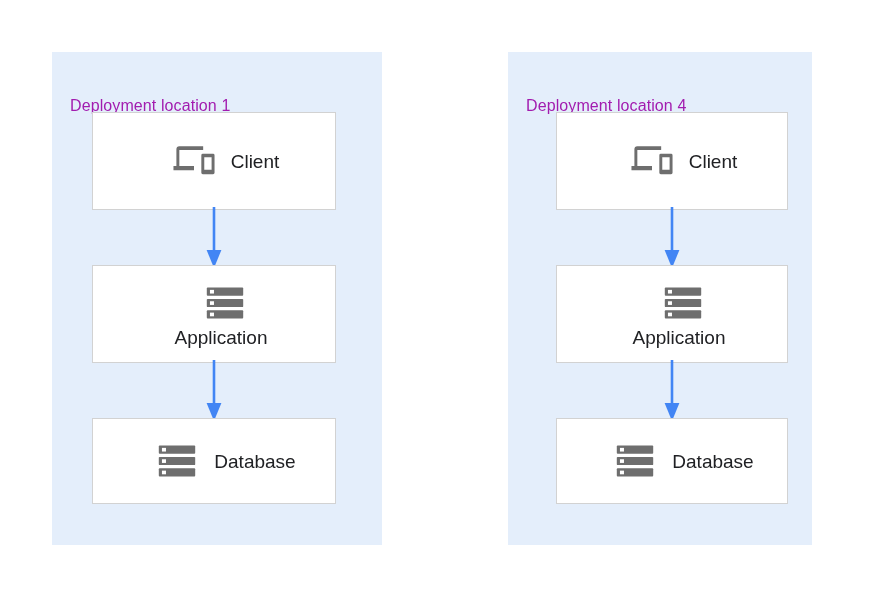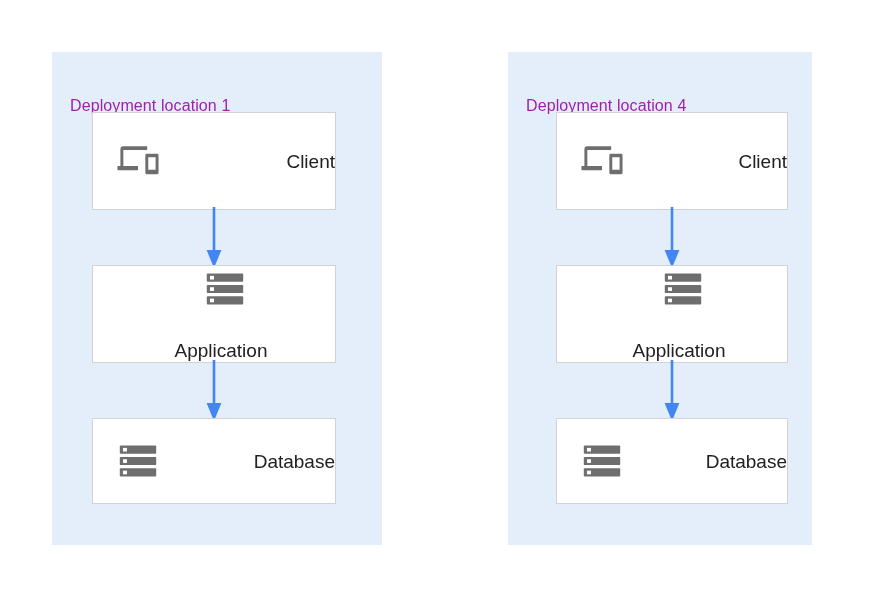--- a/index.html
+++ b/index.html
@@ -48,21 +48,21 @@
   }
 
   
   .node {
     position: absolute;
     box-sizing: border-box;
     background: #ffffff;
     border: 1px solid #d2d2d2;
     display: flex;
     align-items: center;
-    justify-content: space-between;
+    justify-content: center;
   }
   .node-client   { top: 60px;  height: 98px; }
   .node-app      { top: 213px; height: 98px; flex-direction: column; }
   .node-db       { top: 366px; height: 86px; }
 
   .zone-1 .node { left: 40px; width: 244px; }
   .zone-2 .node { left: 48px; width: 232px; }
 
   .node-icon {
     flex: 0 0 auto;

